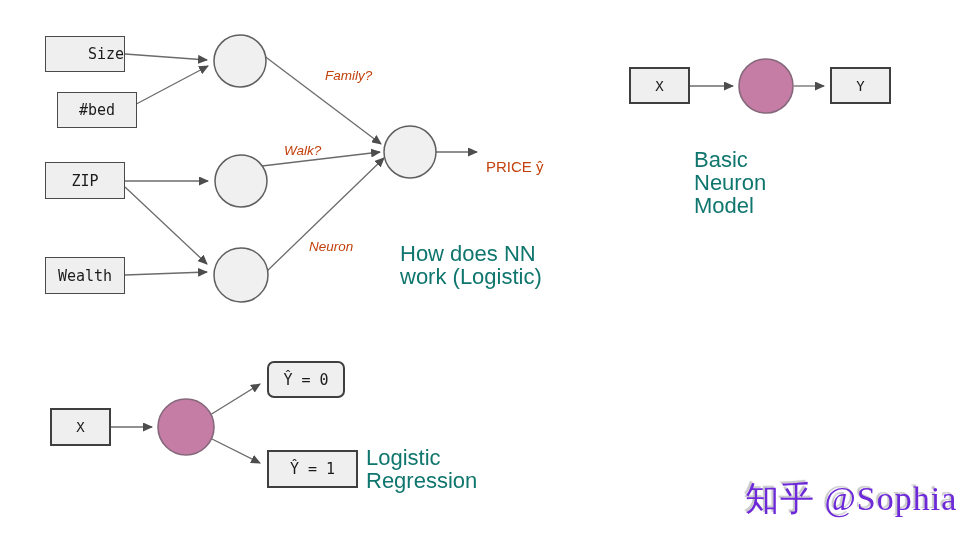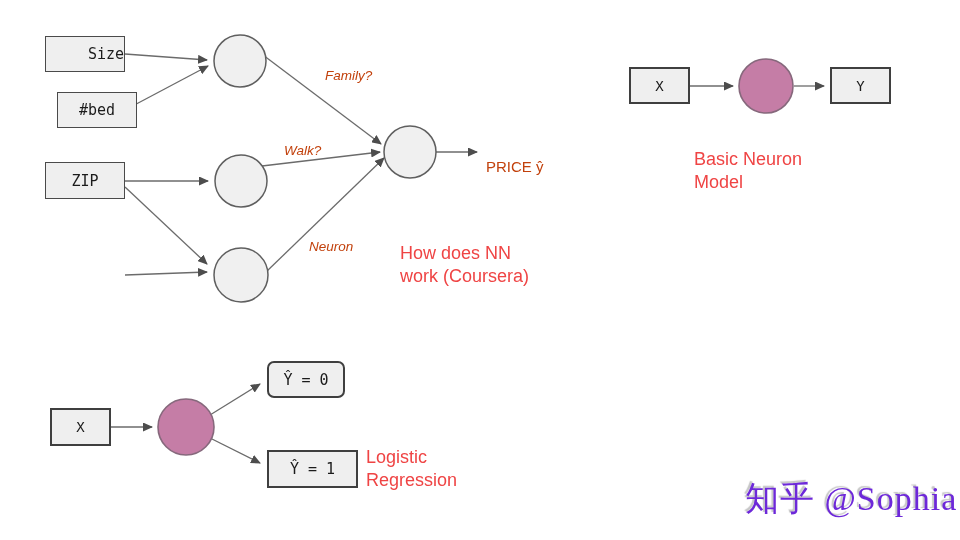--- a/index.html
+++ b/index.html
@@ -15,21 +15,21 @@
     font-size:15px;color:#1b1b1b;
   }
   .nodebox.thin{border-width:1.5px;border-color:#4a4a4a;}
   .redlabel{
     position:absolute;font-family:Liberation Sans, sans-serif;
     font-style:italic;font-size:13.5px;color:#c2410c;white-space:nowrap;
   }
   .redlabel.upright{font-style:normal;font-size:15px;}
   .caption{
     position:absolute;font-family:"Liberation Sans",sans-serif;
-    font-size:18px;line-height:23px;color:#ef4444;white-space:pre-line;
+    font-size:22px;line-height:23px;color:#0f766e;white-space:pre-line;
   }
   .watermark{
     position:absolute;left:745px;top:476px;
     font-family:Liberation Serif, serif;font-size:34px;
     color:#6d28d9;text-shadow:-2px -2px 1px #c6c6c6;
     white-space:nowrap;letter-spacing:1px;
   }
 </style>
 </head>
 <body>
@@ -77,28 +77,31 @@
 
   <div class="nodebox thin" style="left:45px;top:36px;width:80px;height:36px;justify-content:flex-end;">
     <span>Size</span>
   </div>
   <div class="nodebox thin" style="left:45px;top:92px;width:80px;height:36px;margin-left:12px;">
     <span>#bed</span>
   </div>
   <div class="nodebox thin" style="left:45px;top:162px;width:80px;height:37px;">
     <span>ZIP</span>
   </div>
+  <div class="nodebox thin" style="left:45px;top:257px;width:80px;height:37px;">
+    <span>Wealth</span>
+  </div>
 
   <div class="redlabel" style="left:325px;top:68px;">Family?</div>
   <div class="redlabel" style="left:284px;top:143px;">Walk?</div>
   <div class="redlabel" style="left:309px;top:239px;">Neuron</div>
   <div class="redlabel upright" style="left:486px;top:158px;">PRICE ŷ</div>
 
   <div class="caption" style="left:400px;top:242px;width:150px;">How does NN
-work (Coursera)</div>
+work (Logistic)</div>
 
   <div class="nodebox" style="left:629px;top:67px;width:61px;height:37px;font-size:14px;">
     <span>X</span>
   </div>
   <div class="nodebox" style="left:830px;top:67px;width:61px;height:37px;font-size:14px;">
     <span>Y</span>
   </div>
   <div class="caption" style="left:694px;top:148px;width:130px;">Basic Neuron
 Model</div>
 

